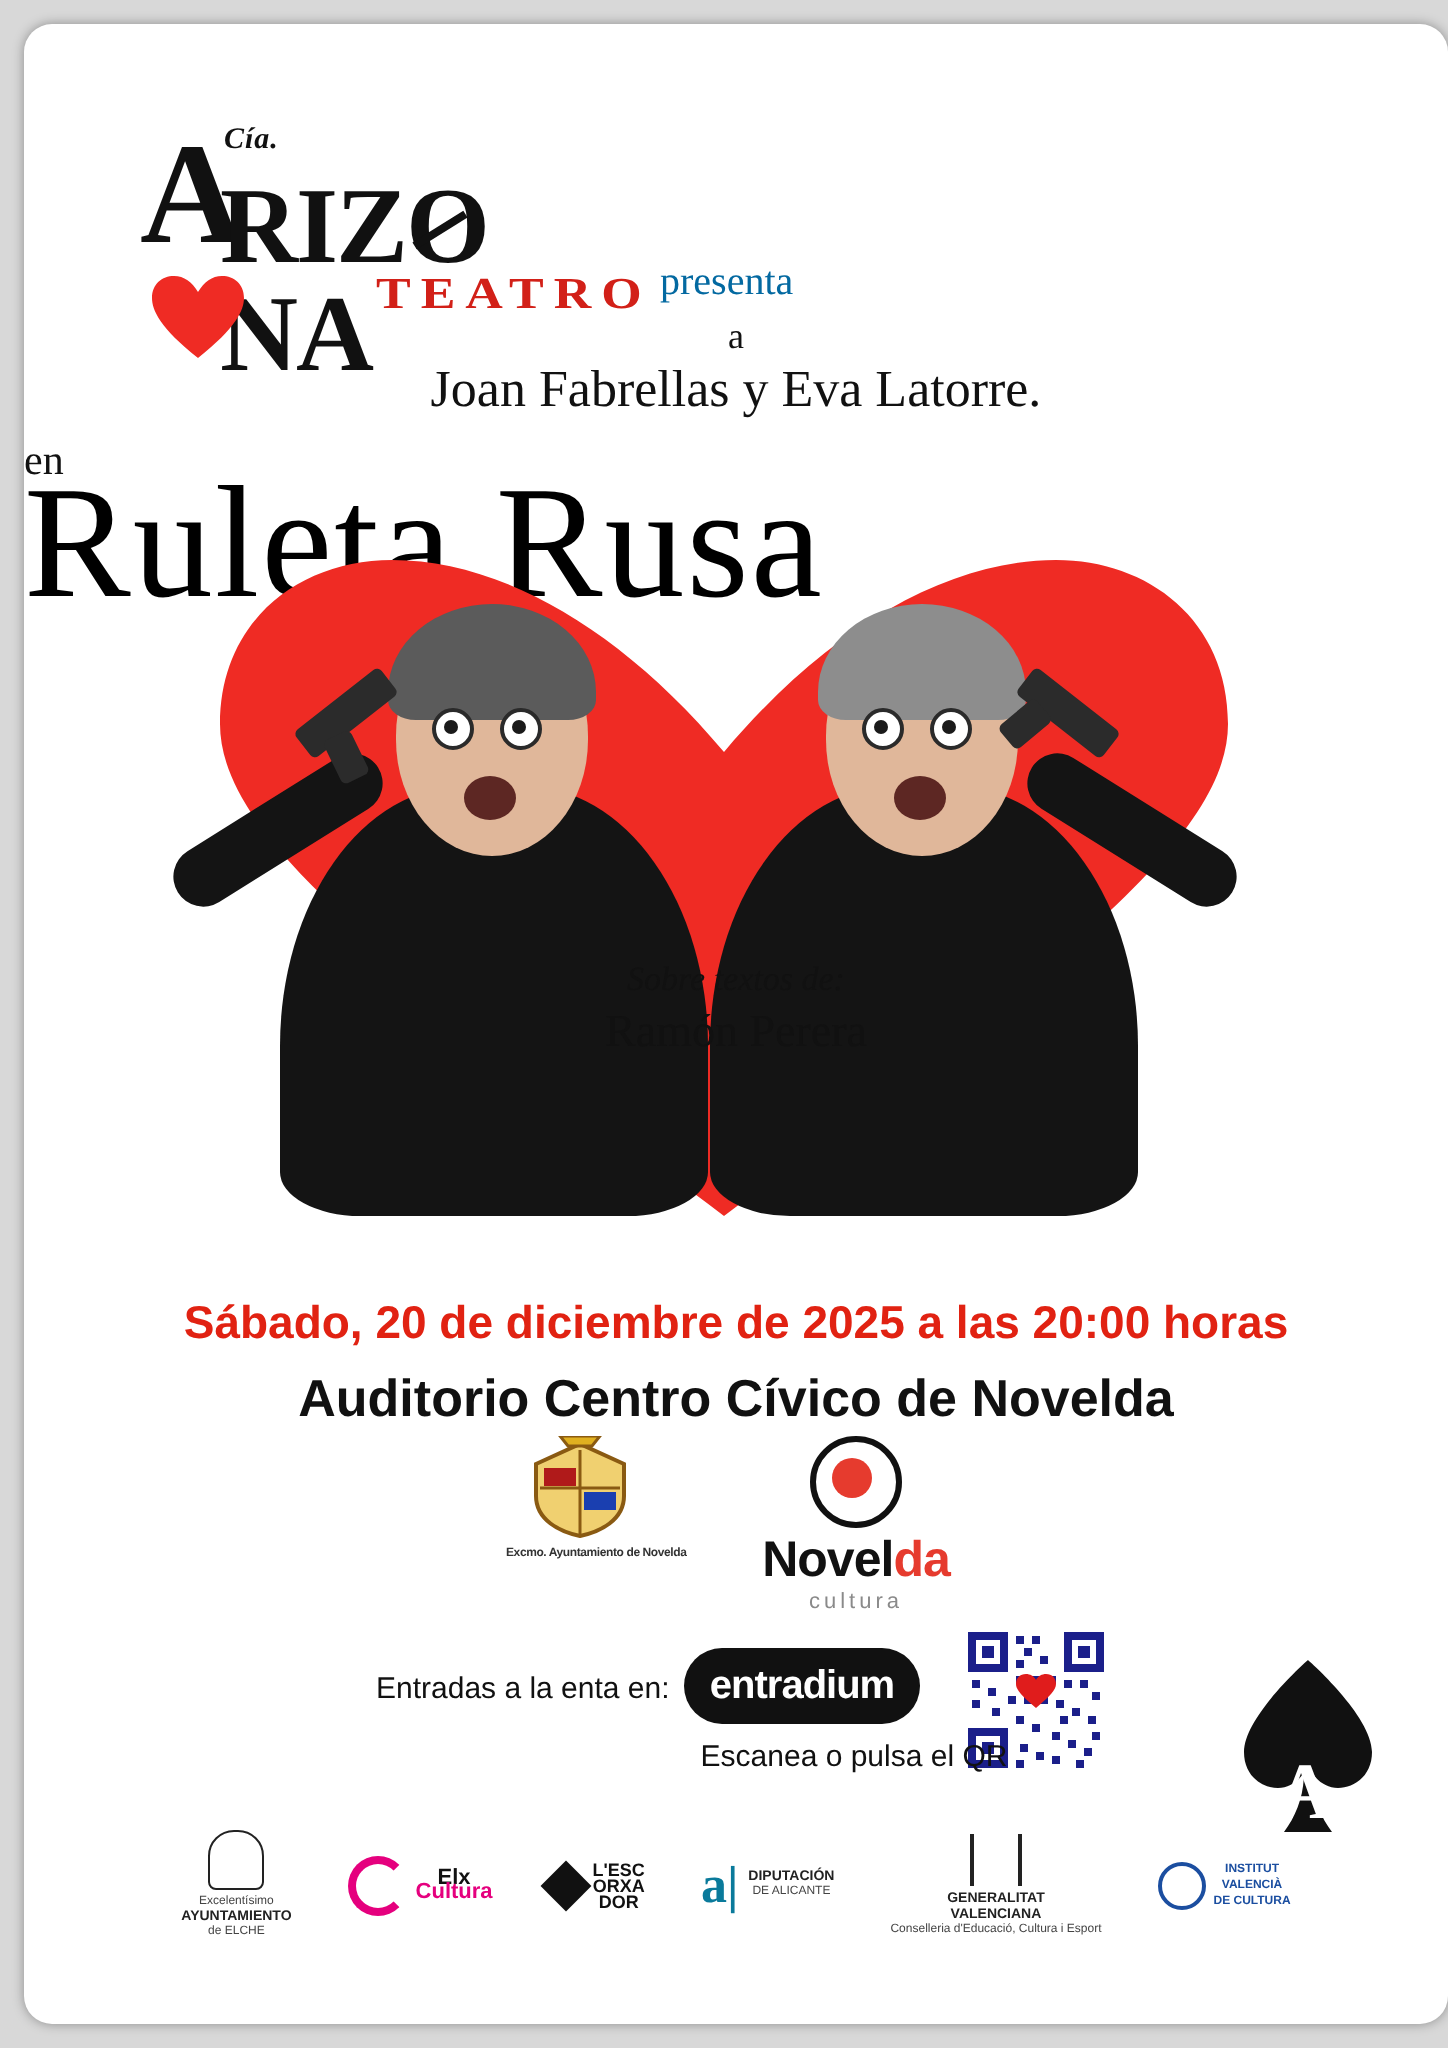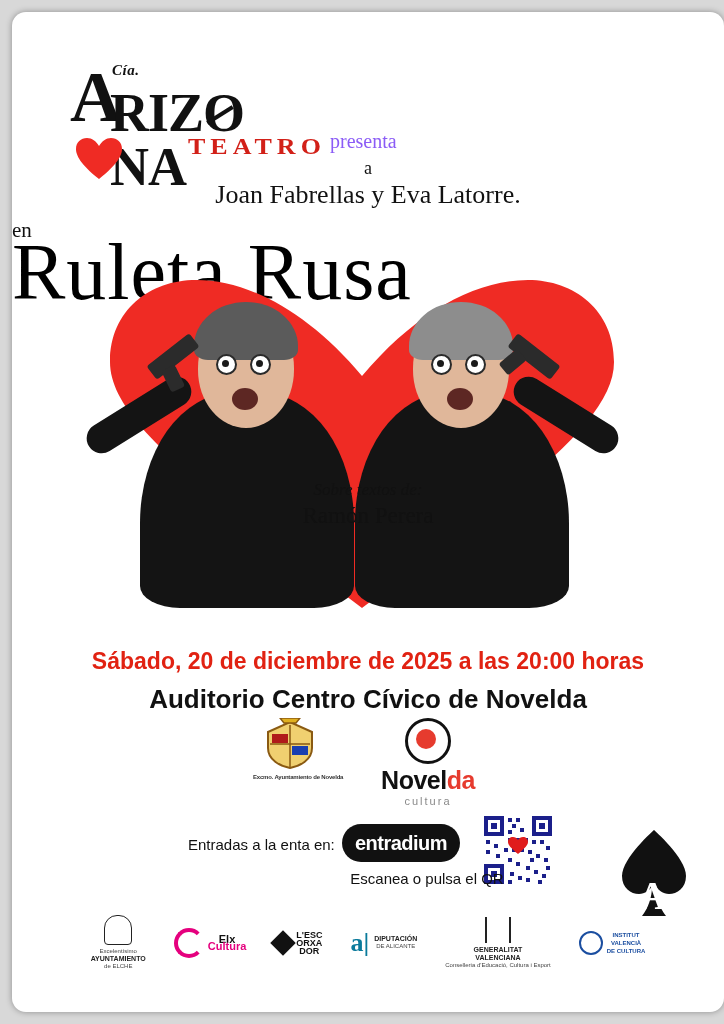--- a/index.html
+++ b/index.html
@@ -99,21 +99,21 @@
   }
   .logo-heart svg { display: block; }
 
   
   .presenta {
     position: absolute;
     left: 318px;
     top: 118px;
     font-family: "Liberation Serif", serif;
     font-size: 20px;
-    color: #8b5cf6;
+    color: #0369a1;
   }
   .a-line {
     position: absolute;
     left: 0;
     right: 0;
     top: 146px;
     text-align: center;
     font-family: "Liberation Serif", serif;
     font-size: 18px;
     color: #111;

